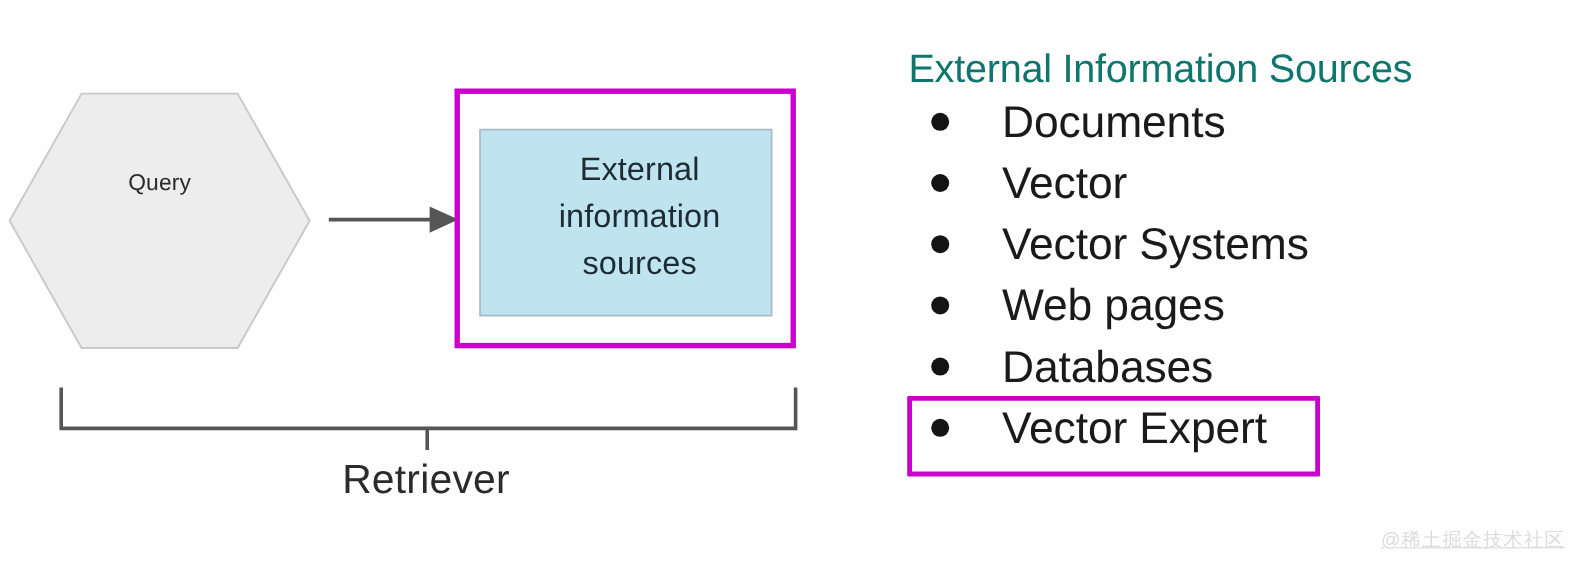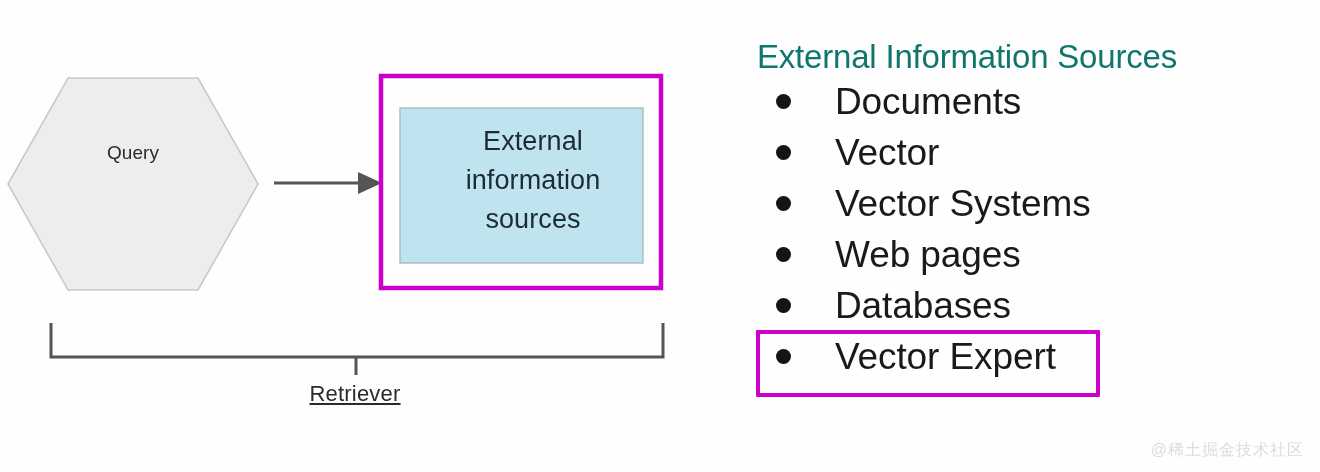--- a/index.html
+++ b/index.html
@@ -48,24 +48,23 @@
     color: #1d2b33;
     letter-spacing: 0.1px;
   }
 
   .retriever-label {
     position: absolute;
     left: 180px;
     top: 381px;
     width: 350px;
     text-align: center;
-    font-size: 22px;
+    font-size: 34px;
     color: #2b2b2b;
     letter-spacing: 0.2px;
-    text-decoration: underline;
   }
 
   
   #right-panel {
     position: absolute;
     left: 750px;
     top: 0;
     width: 570px;
     height: 472px;
   }
@@ -133,20 +132,21 @@
 
   
   .watermark {
     position: absolute;
     right: 16px;
     bottom: 11px;
     font-size: 16px;
     color: #dcdcdc;
     letter-spacing: 1px;
     white-space: nowrap;
+    text-decoration: underline;
   }
 </style>
 </head>
 <body>
 
 <div id="canvas">
 
   <svg id="diagram-svg" viewBox="0 0 720 472">
 
     <polygon points="8,184 68,78 198,78 258,184 198,290 68,290" fill="#ededed" stroke="#c9c9c9" stroke-width="1.6"></polygon>

